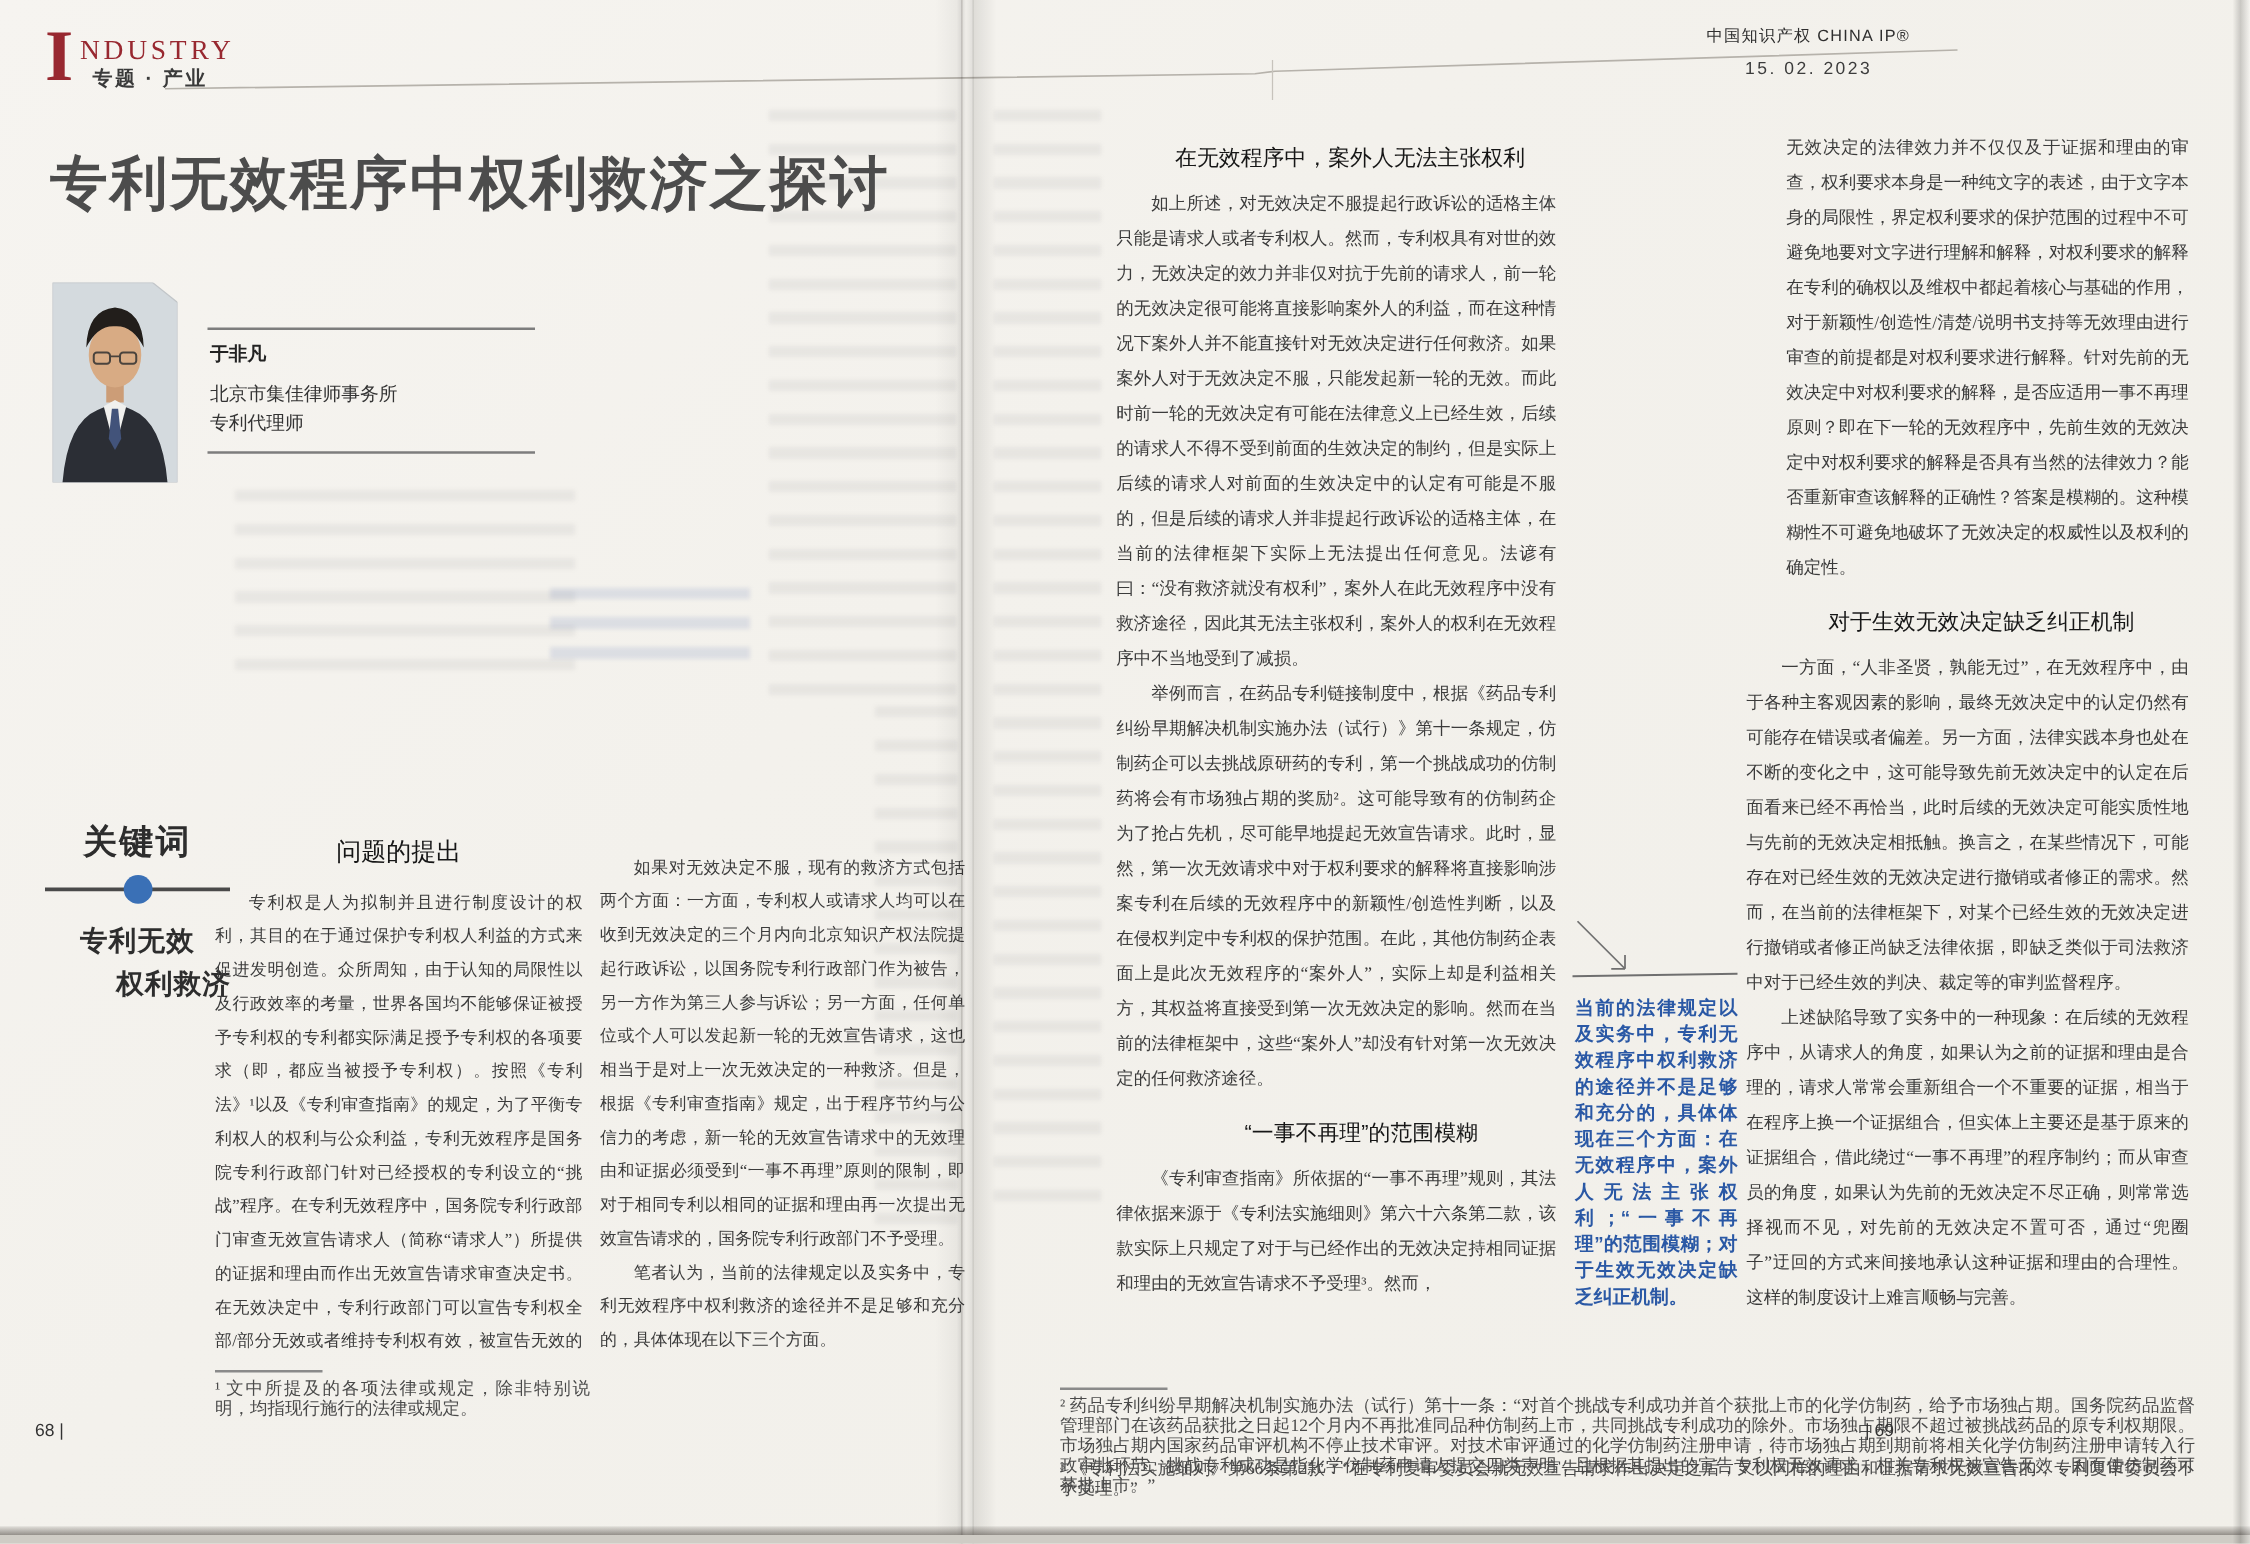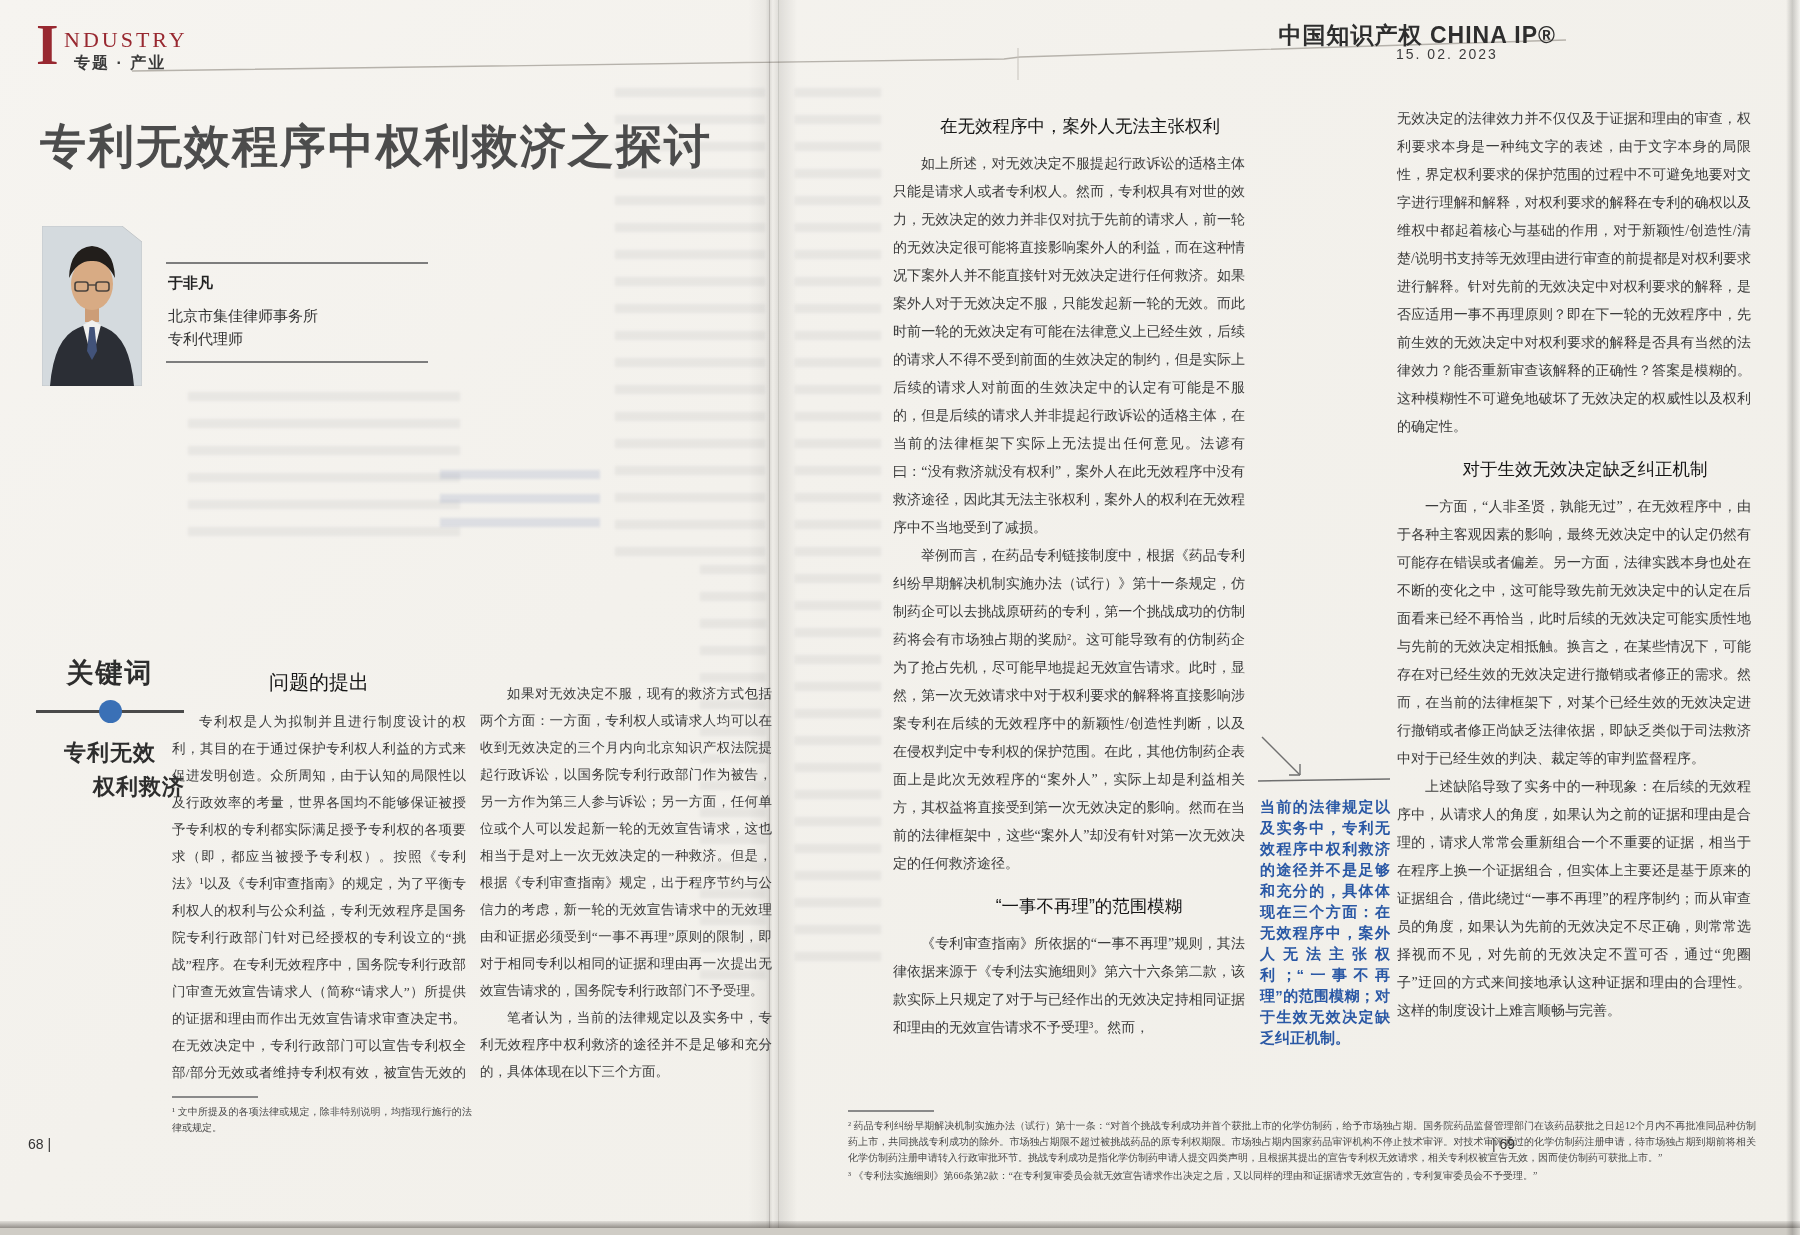--- a/index.html
+++ b/index.html
@@ -23,22 +23,22 @@
   .ghost.blue{background:repeating-linear-gradient(to bottom,rgba(80,105,170,0.14) 0 9px,transparent 9px 24px);}
   .toprule{position:absolute;left:118px;top:28px;width:1460px;height:56px;pointer-events:none;}
 
   
   .brand-i{position:absolute;left:36px;top:16px;font-family:"Liberation Serif",serif;
            font-size:58px;font-weight:bold;color:#982830;line-height:1;}
   .brand-en{position:absolute;left:64px;top:27px;font-family:"Liberation Serif",serif;
            font-size:22px;letter-spacing:3px;color:#982830;}
   .brand-cn{position:absolute;left:74px;top:53px;font-family:"Liberation Sans",sans-serif;
            font-size:16px;color:#3a3a3a;letter-spacing:2px;font-weight:bold;}
-  .masthead{position:absolute;right:244px;top:20px;font-family:"Liberation Sans",sans-serif;
-           font-size:23px;font-weight:700;color:#2e2e2e;letter-spacing:1px;}
+  .masthead{position:absolute;right:272px;top:20px;font-family:"Liberation Sans",sans-serif;
+           font-size:13px;font-weight:400;color:#2e2e2e;letter-spacing:1px;}
   .issue-date{position:absolute;left:1396px;top:46px;font-family:"Liberation Sans",sans-serif;
            font-size:14px;color:#3c3c3c;letter-spacing:2px;}
 
   
   .title{position:absolute;left:40px;top:116px;width:700px;
          font-family:"Liberation Sans","DejaVu Sans",sans-serif;
          font-size:46px;font-weight:bold;color:#4c4c4c;letter-spacing:2px;}
   .photo{position:absolute;left:42px;top:226px;width:100px;height:160px;}
   .author-box{position:absolute;left:166px;top:262px;width:262px;}
   .author-rule{height:2px;background:#7d7d7d;}
@@ -55,42 +55,42 @@
   .kw-dot{position:absolute;left:99px;top:700px;width:23px;height:23px;border-radius:50%;
          background:#3a70b6;}
   .kw-item1{position:absolute;left:35px;top:738px;width:150px;text-align:center;
          font-size:22px;font-weight:bold;color:#2d2d2d;letter-spacing:1px;}
   .kw-item2{position:absolute;left:35px;top:772px;width:150px;text-align:right;
          font-size:22px;font-weight:bold;color:#2d2d2d;letter-spacing:1px;}
 
   
   .col{position:absolute;text-align:justify;color:#3b3b3b;overflow:hidden;}
   .col .blk-p{margin:0;text-indent:2em;}
-  .col .blk-p.noindent{text-indent:0;}
+  .col .blk-p.noindent{text-indent:0;margin-left:32px;}
   .col .blk-h{font-family:"Liberation Sans","DejaVu Sans",sans-serif;font-weight:normal;
         color:#161616;text-align:center;}
   #p68c1{left:172px;top:653px;width:294px;height:438px;font-size:13.5px;line-height:27px;}
   #p68c2{left:480px;top:680px;width:292px;height:410px;font-size:13.5px;line-height:27px;}
   #p69c1{left:893px;top:112px;width:352px;height:940px;font-size:14px;line-height:28px;}
   #p69c2{left:1397px;top:105px;width:354px;height:940px;font-size:14px;line-height:28px;}
   #p68c1 .blk-h{font-size:20px;margin:16px 0 12px 0;}
   #p69c1 .blk-h,#p69c2 .blk-h{font-size:17.5px;margin:14px 0 10px 0;}
   #p69c1 .blk-h:first-child{margin-top:0;}
 
   
   .pq-arrow{position:absolute;left:1256px;top:733px;width:140px;height:52px;}
   .pullquote{position:absolute;left:1260px;top:796px;width:130px;
         font-family:"Liberation Sans","DejaVu Sans",sans-serif;font-size:15px;font-weight:bold;
         color:#2a58a5;line-height:21px;text-align:justify;}
 
   
   .fn-rule{position:absolute;height:2px;background:#8a8a8a;}
   #fnrule68{left:172px;top:1096px;width:86px;}
   #fnrule69{left:848px;top:1110px;width:86px;}
-  .footnote{position:absolute;font-size:10px;color:#4a4a4a;line-height:16px;text-align:justify;}
+  .footnote{position:absolute;font-size:14px;color:#4a4a4a;line-height:16px;text-align:justify;}
   #fn68{left:172px;top:1104px;width:300px;}
   #fn69a{left:848px;top:1118px;width:908px;}
   #fn69b{left:848px;top:1168px;width:908px;}
   .folio{position:absolute;font-family:"Liberation Sans",sans-serif;font-size:14px;color:#333;}
   #folio-left{left:28px;top:1136px;}
   #folio-right{left:1492px;top:1136px;}
 </style>
 </head>
 <body>
 

